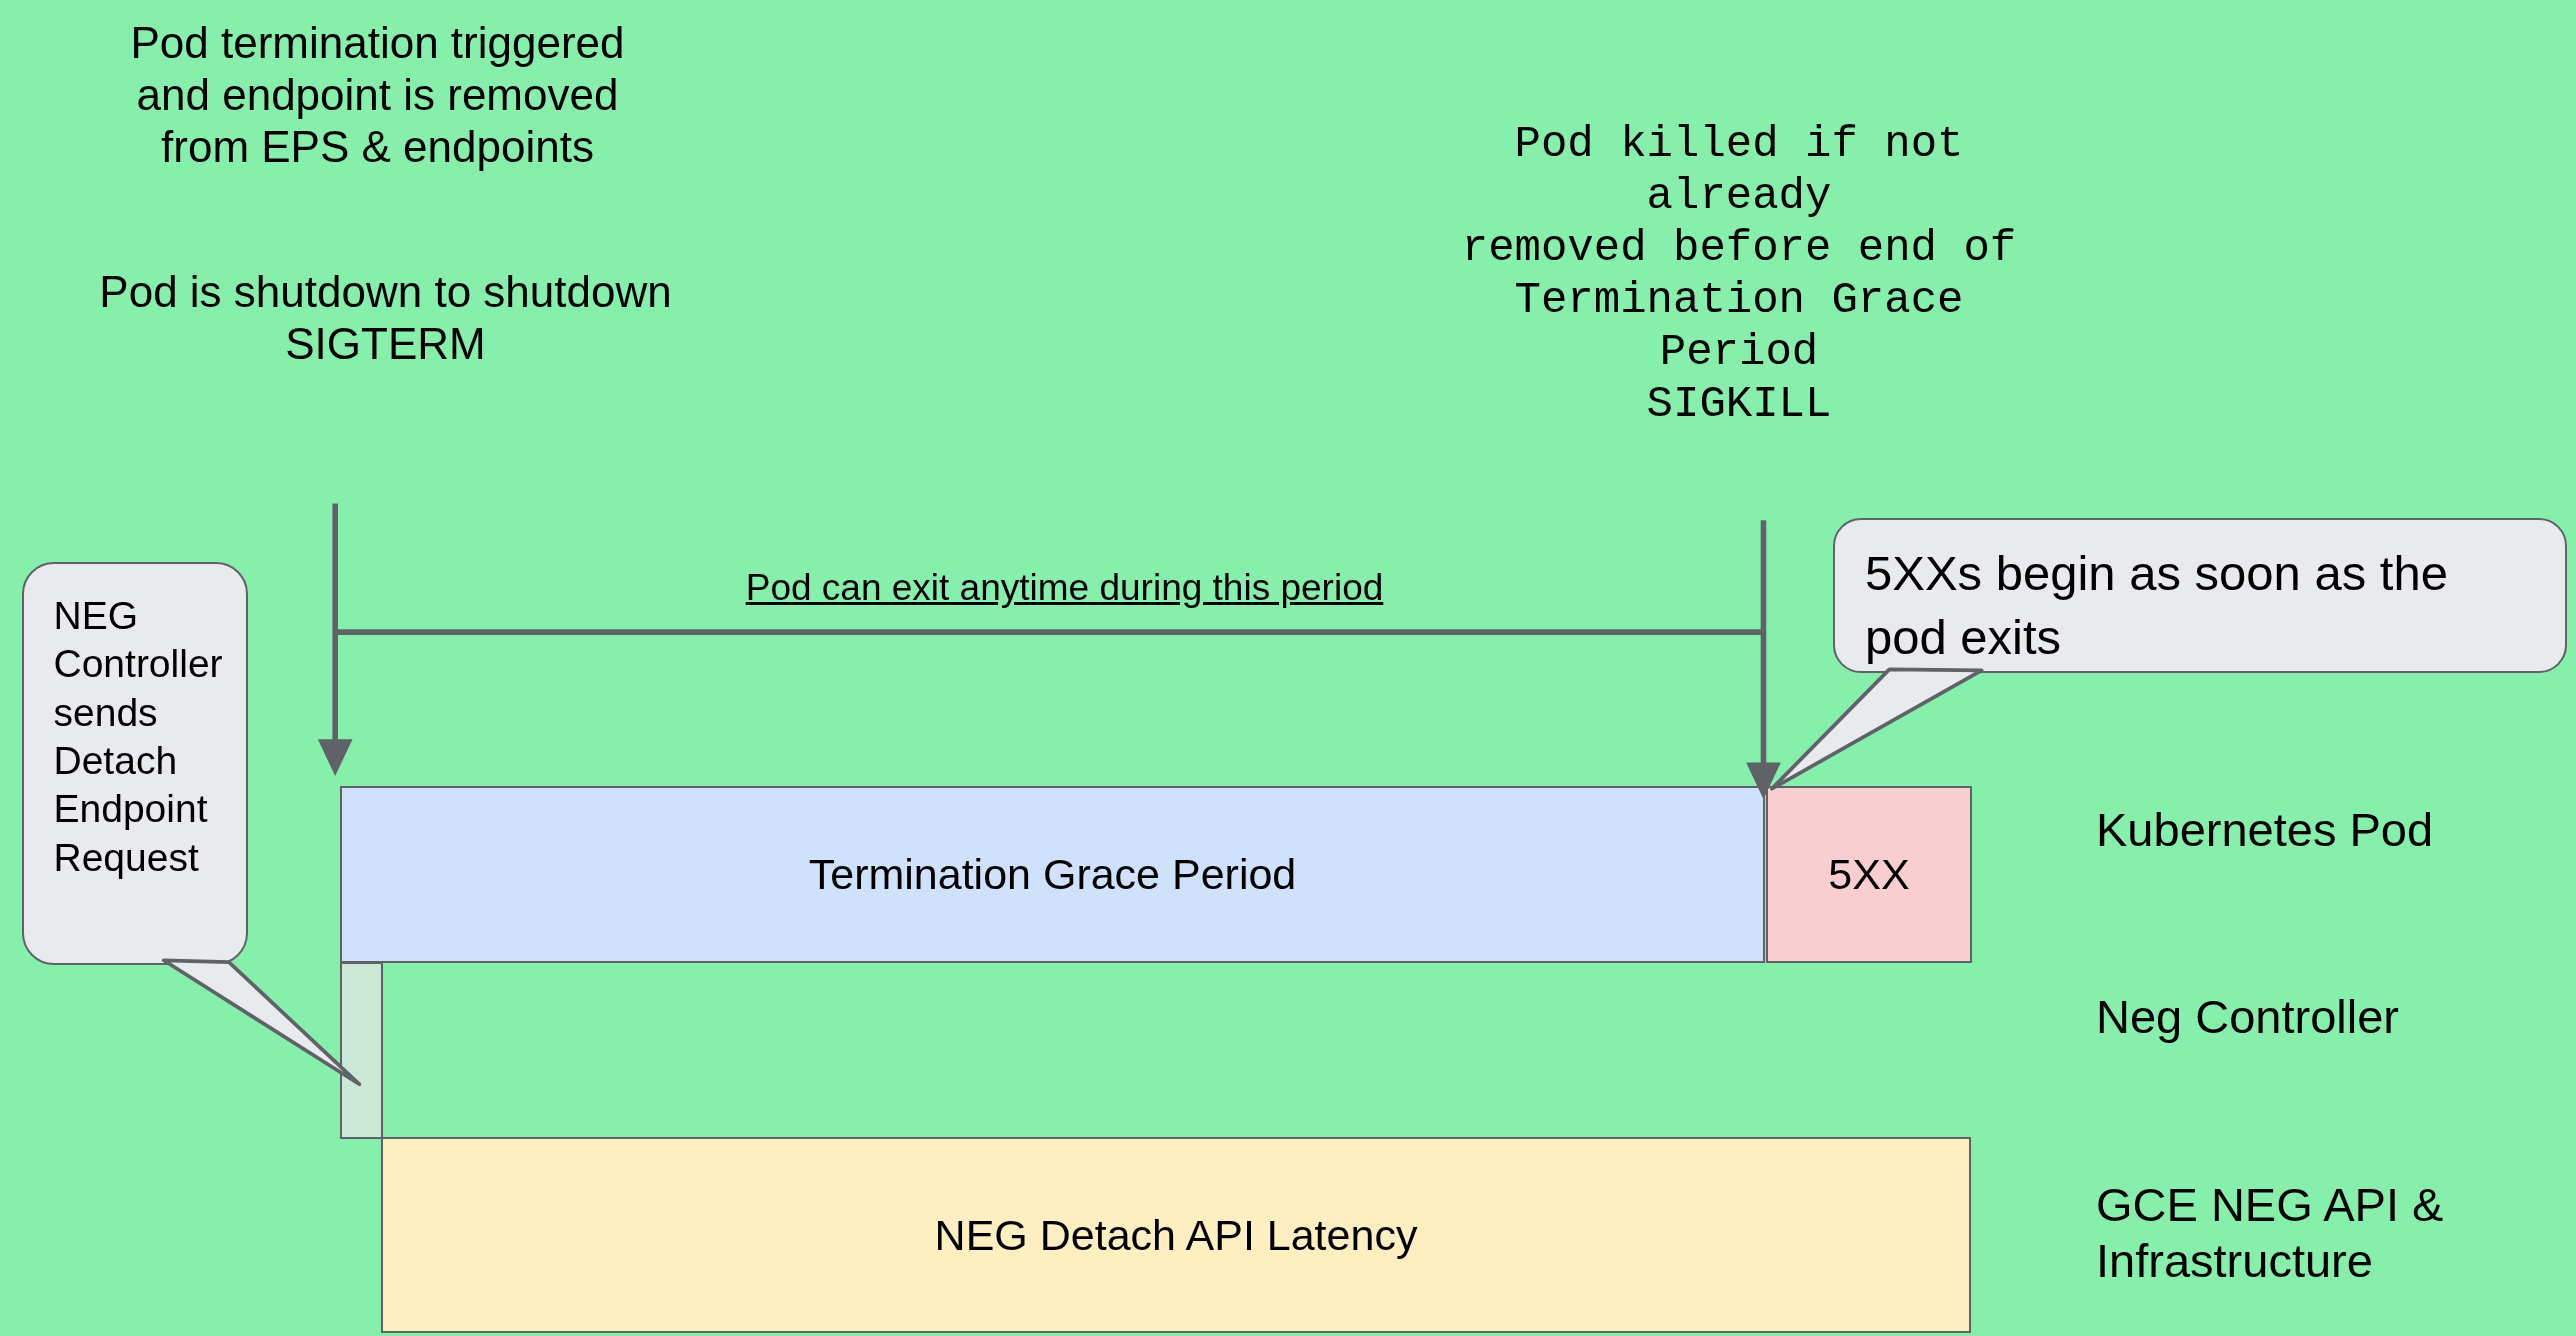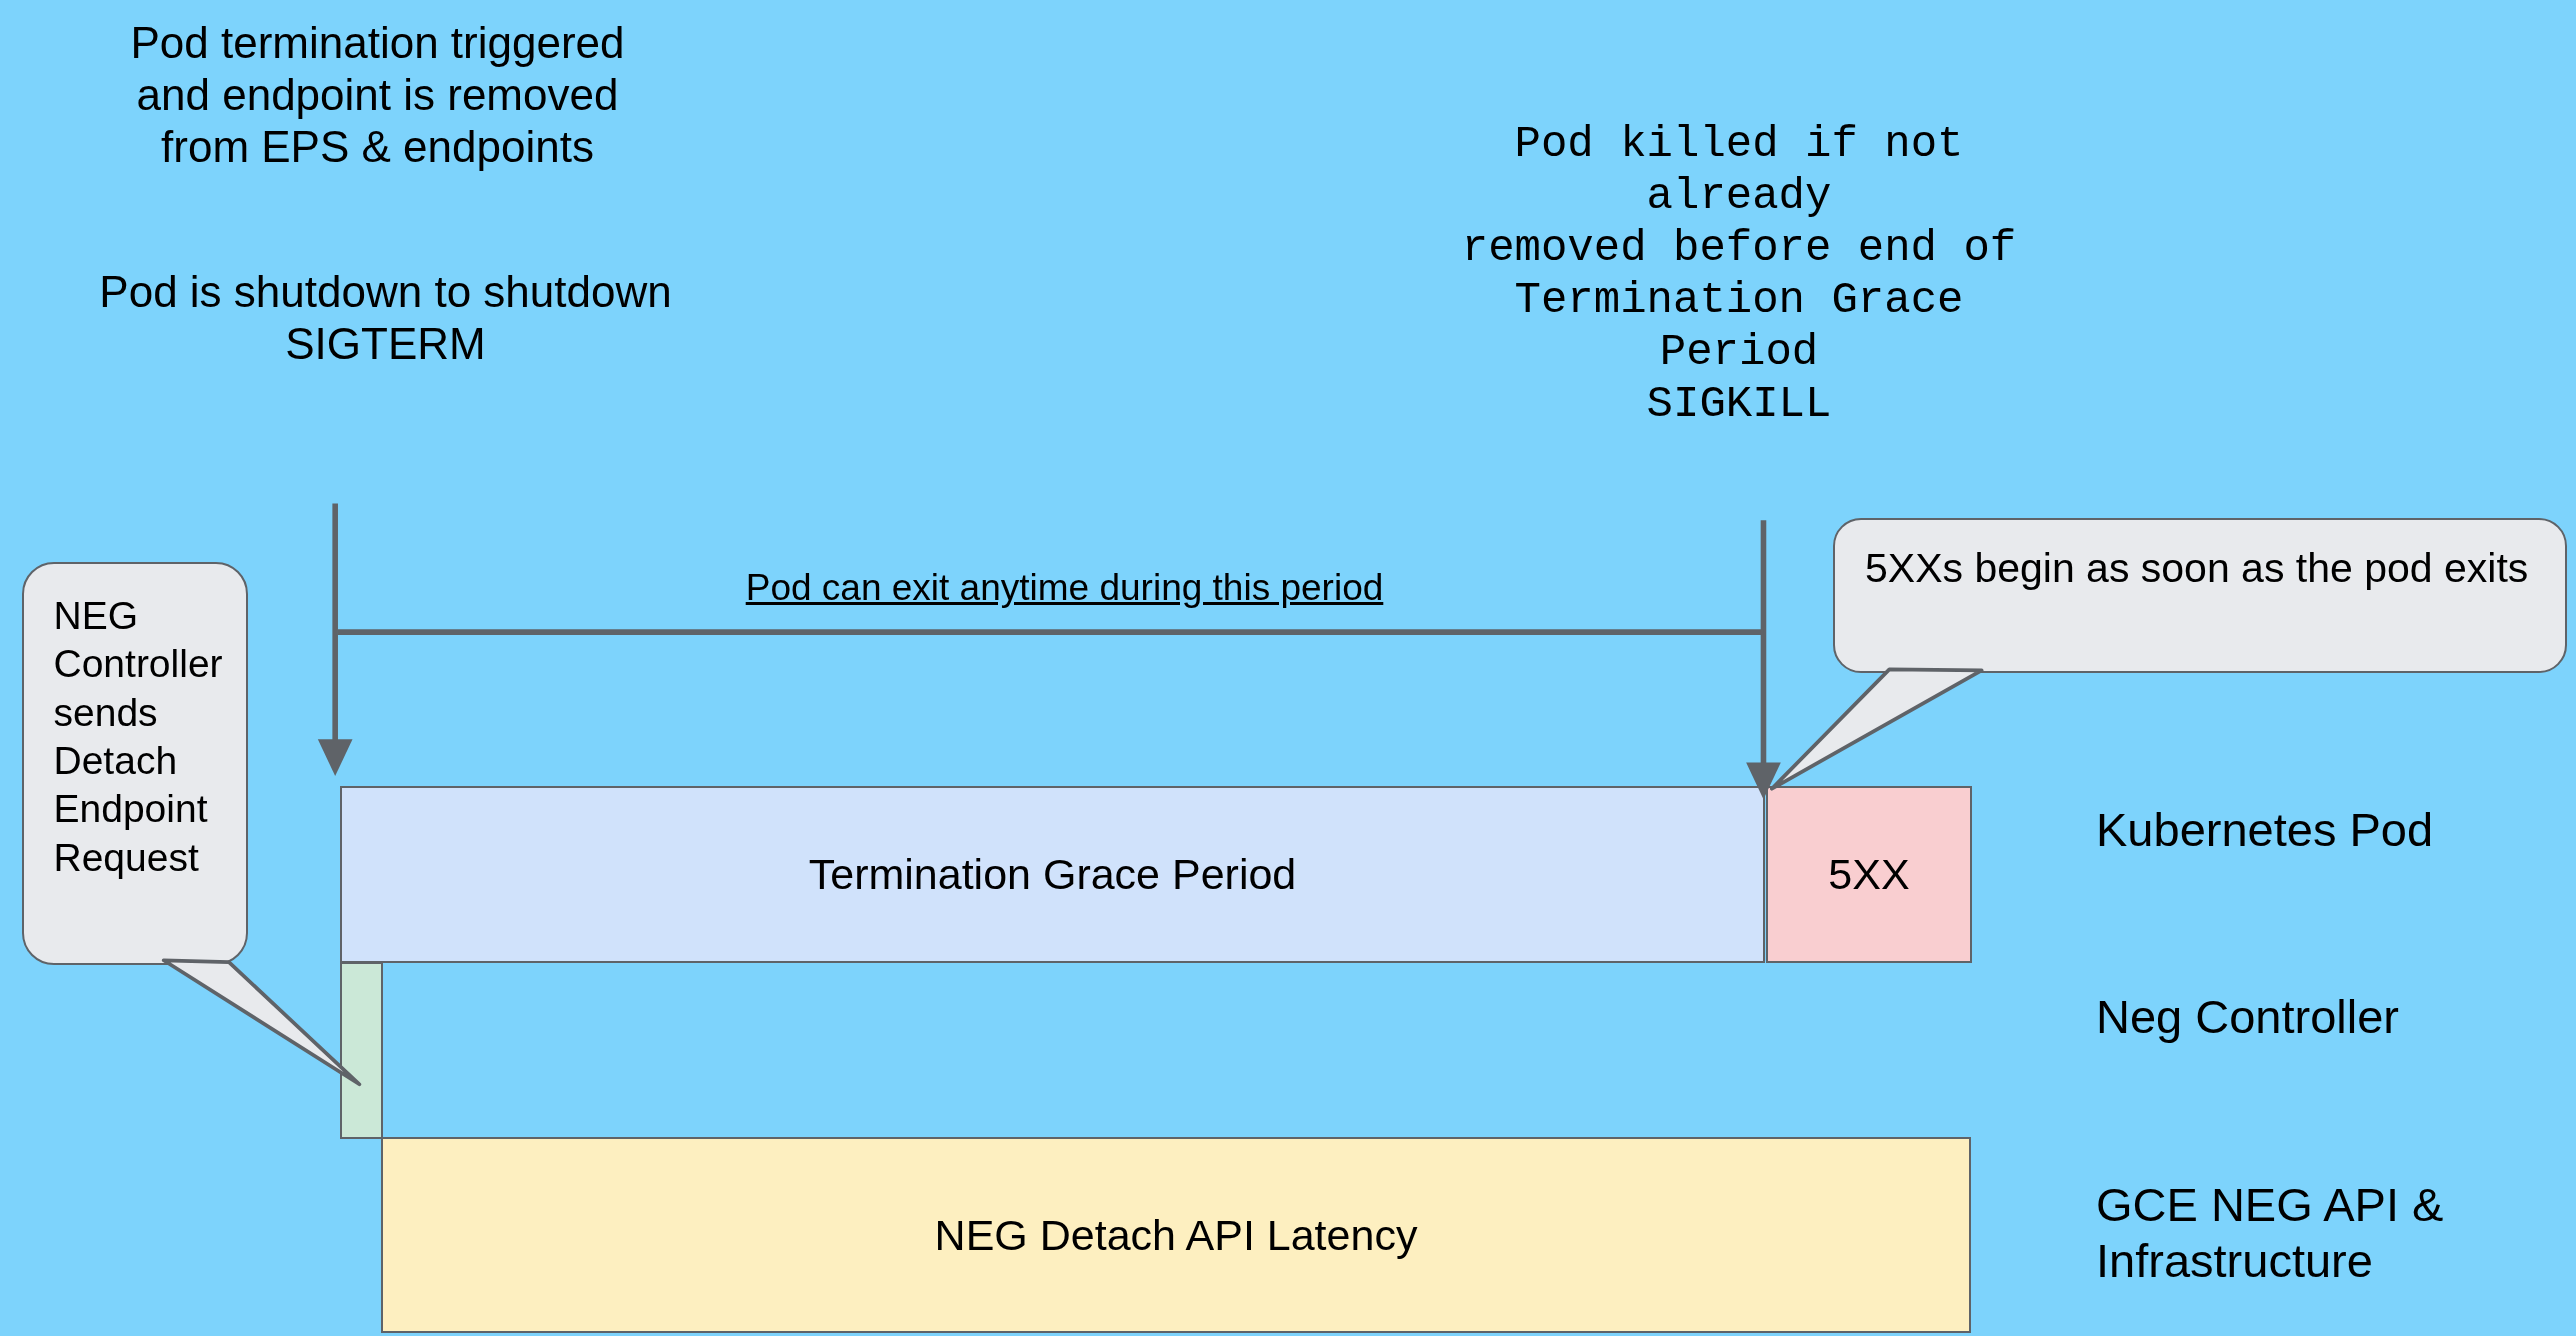--- a/index.html
+++ b/index.html
@@ -9,21 +9,21 @@
     background: #ffffff;
   }
   body {
     font-family: "Liberation Sans", sans-serif;
     color: #000000;
   }
   #canvas {
     position: relative;
     width: 2576px;
     height: 1336px;
-    background: #7dd3fc;
+    background: #86efac;
     overflow: hidden;
   }
 
   
   .note {
     position: absolute;
     text-align: center;
     font-size: 44px;
     line-height: 1.18;
     color: #000000;
@@ -97,21 +97,21 @@
     left: 21.5px; top: 562px; width: 226px; height: 403px;
     border-radius: 32px;
     padding: 28px 0 0 30px;
     font-size: 39px;
     line-height: 1.24;
     white-space: pre-line;
   }
   #callout-5xx {
     left: 1833px; top: 518px; width: 734px; height: 155px;
     padding: 20.5px 28px 0 30px;
-    font-size: 41px;
+    font-size: 49px;
     line-height: 1.32;
   }
 
   
   #overlay {
     position: absolute;
     left: 0; top: 0;
     width: 2576px; height: 1336px;
     pointer-events: none;
   }

